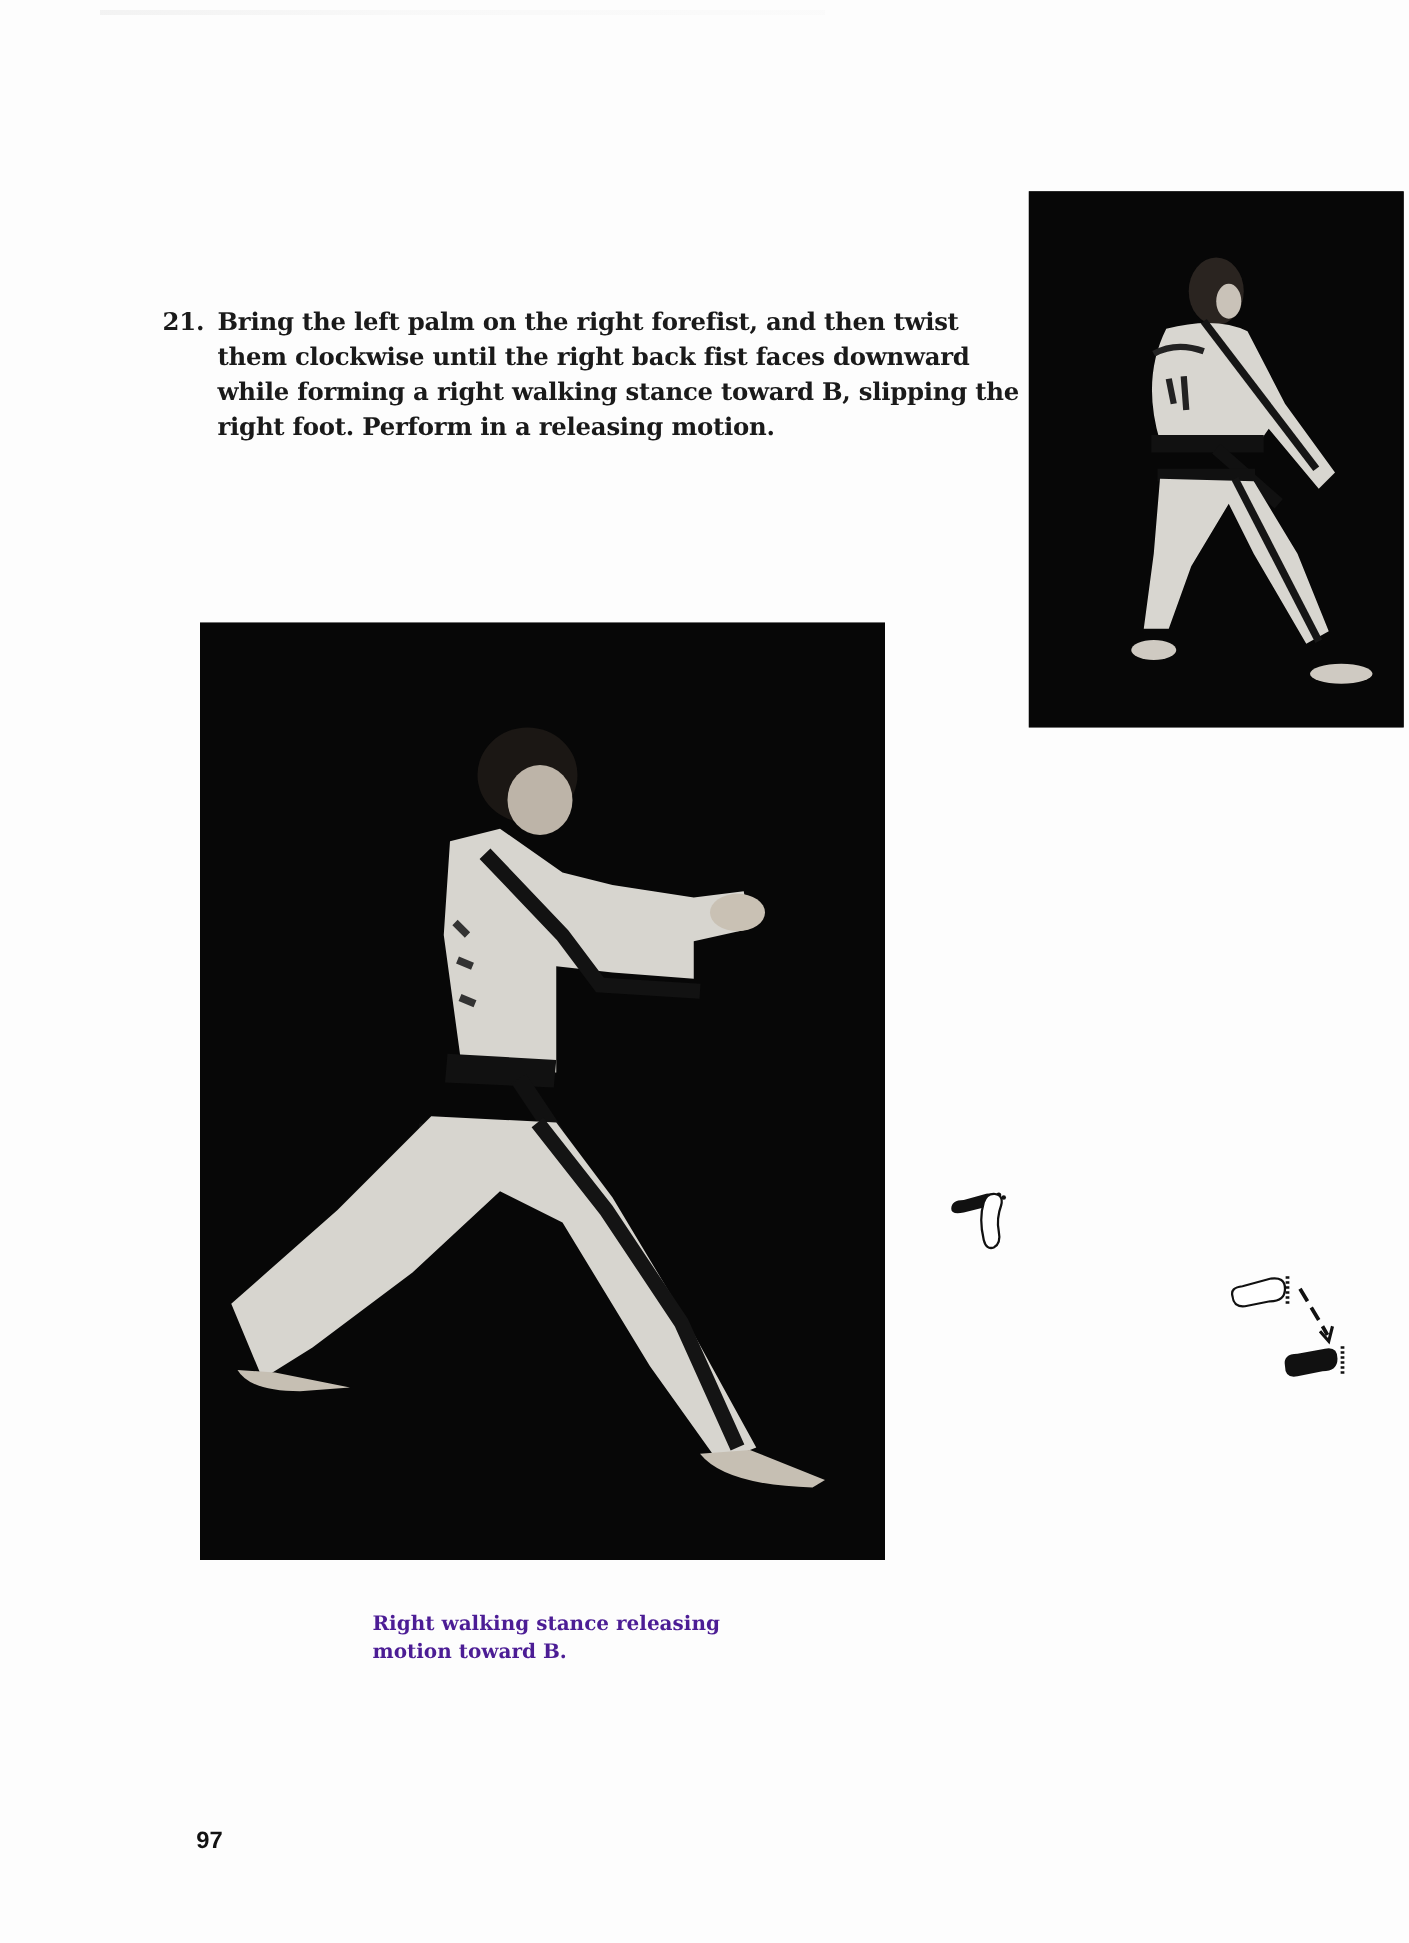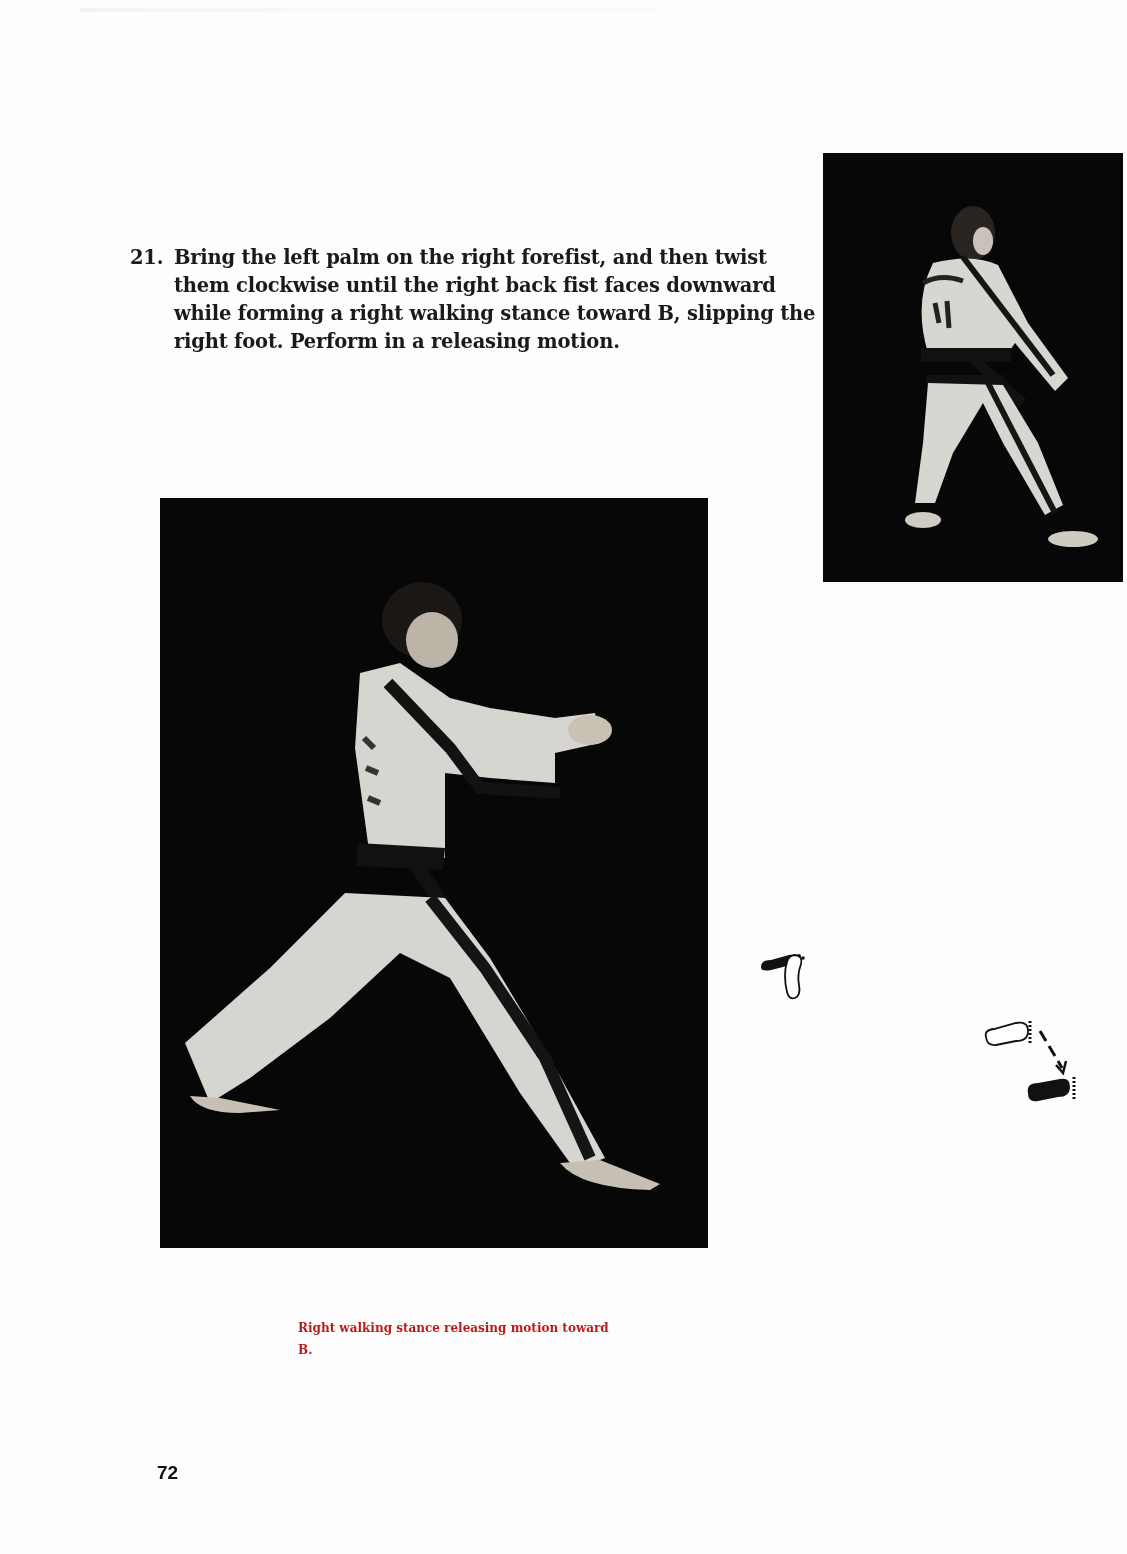--- a/index.html
+++ b/index.html
@@ -22,22 +22,22 @@
     }
     .step .num { position: absolute; left: 0; top: 0; }
     .step .text { margin-left: 44px; display: block; }
     .photo {
       position: absolute; background: #070707; overflow: hidden;
     }
     .photo-small { left: 823px; top: 153px; width: 300px; height: 429px; }
     .photo-large { left: 160px; top: 498px; width: 548px; height: 750px; }
     .photo svg { width: 100%; height: 100%; display: block; }
     .caption {
-      position: absolute; left: 298px; top: 1317px; width: 320px;
-      font-size: 12px; font-weight: bold; line-height: 22px; color: #b91c1c;
+      position: absolute; left: 298px; top: 1288px; width: 320px;
+      font-size: 16px; font-weight: bold; line-height: 22px; color: #4c1d95;
     }
     .page-number {
       position: absolute; left: 157px; top: 1462px;
       font-family: "Liberation Sans", "DejaVu Sans", sans-serif;
       font-weight: bold; font-size: 19px; color: #111;
     }
     .footprint { position: absolute; }
     .fp-left { left: 757px; top: 950px; width: 60px; height: 55px; }
     .fp-right { left: 982px; top: 1015px; width: 100px; height: 95px; }
     .fp-right svg, .fp-left svg { width: 100%; height: 100%; display: block; }
@@ -125,13 +125,13 @@
     <path d="M48 6 L48 28" stroke="#111" stroke-width="3" stroke-dasharray="2 2"></path>
 
     <path d="M58 16 L64 26 M67 31 L73 41 M76 46 L80 53" stroke="#111" stroke-width="3"></path>
     <path d="M74 50 L81 58 L84 46" stroke="#111" stroke-width="2.5" fill="none"></path>
 
     <path d="M46 78 Q44 68 56 68 L78 64 Q88 62 88 72 Q88 82 76 82 L56 86 Q46 88 46 78 Z" fill="#111"></path>
     <path d="M92 62 L92 86" stroke="#111" stroke-width="3" stroke-dasharray="2 2"></path>
   </svg>
 </div>
 
-<div class="page-number">72</div>
+<div class="page-number">97</div>
 
 </body></html>

